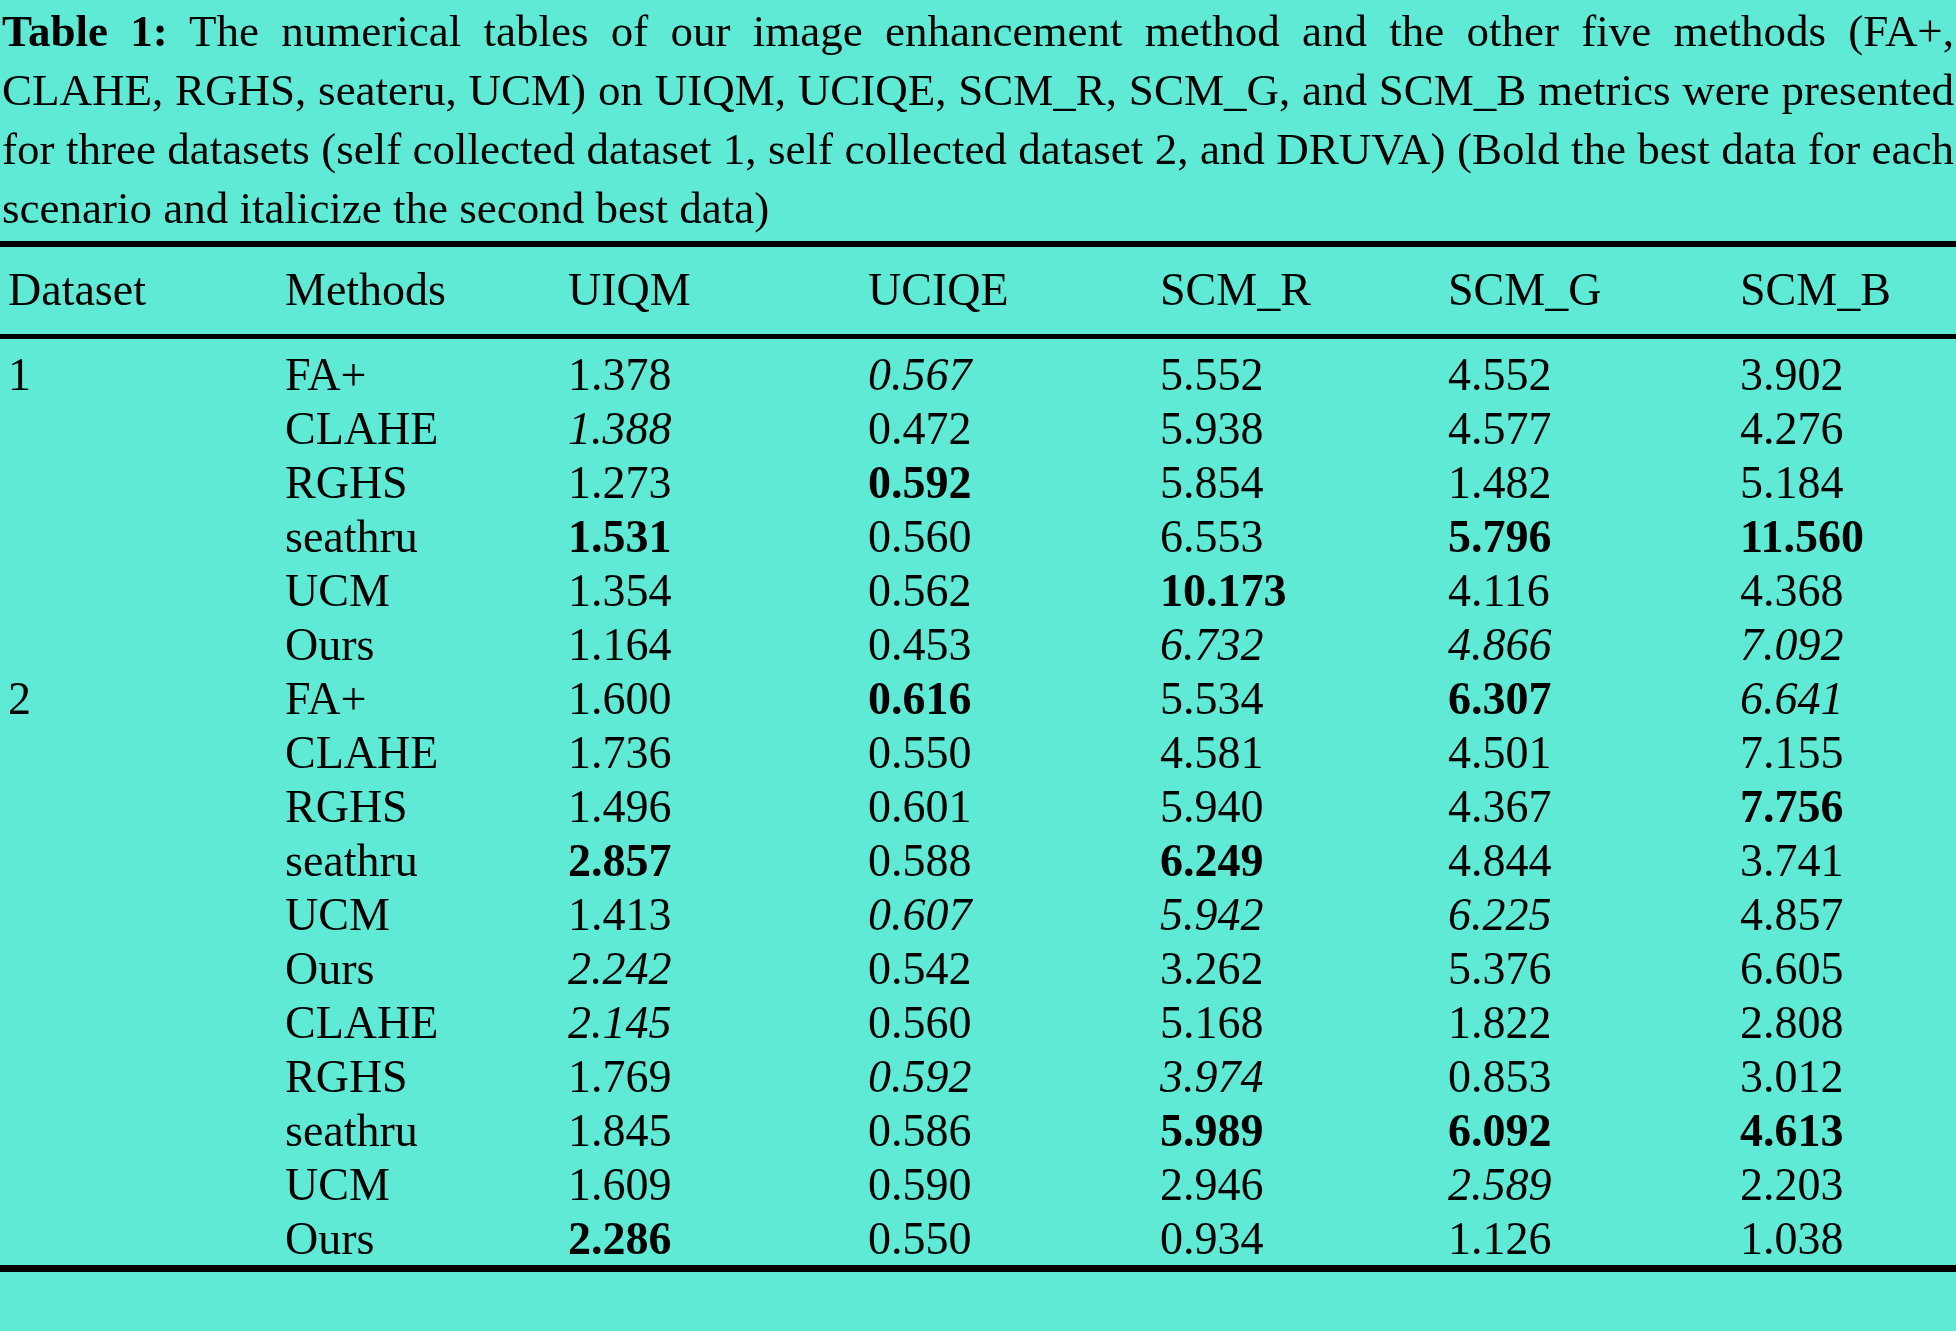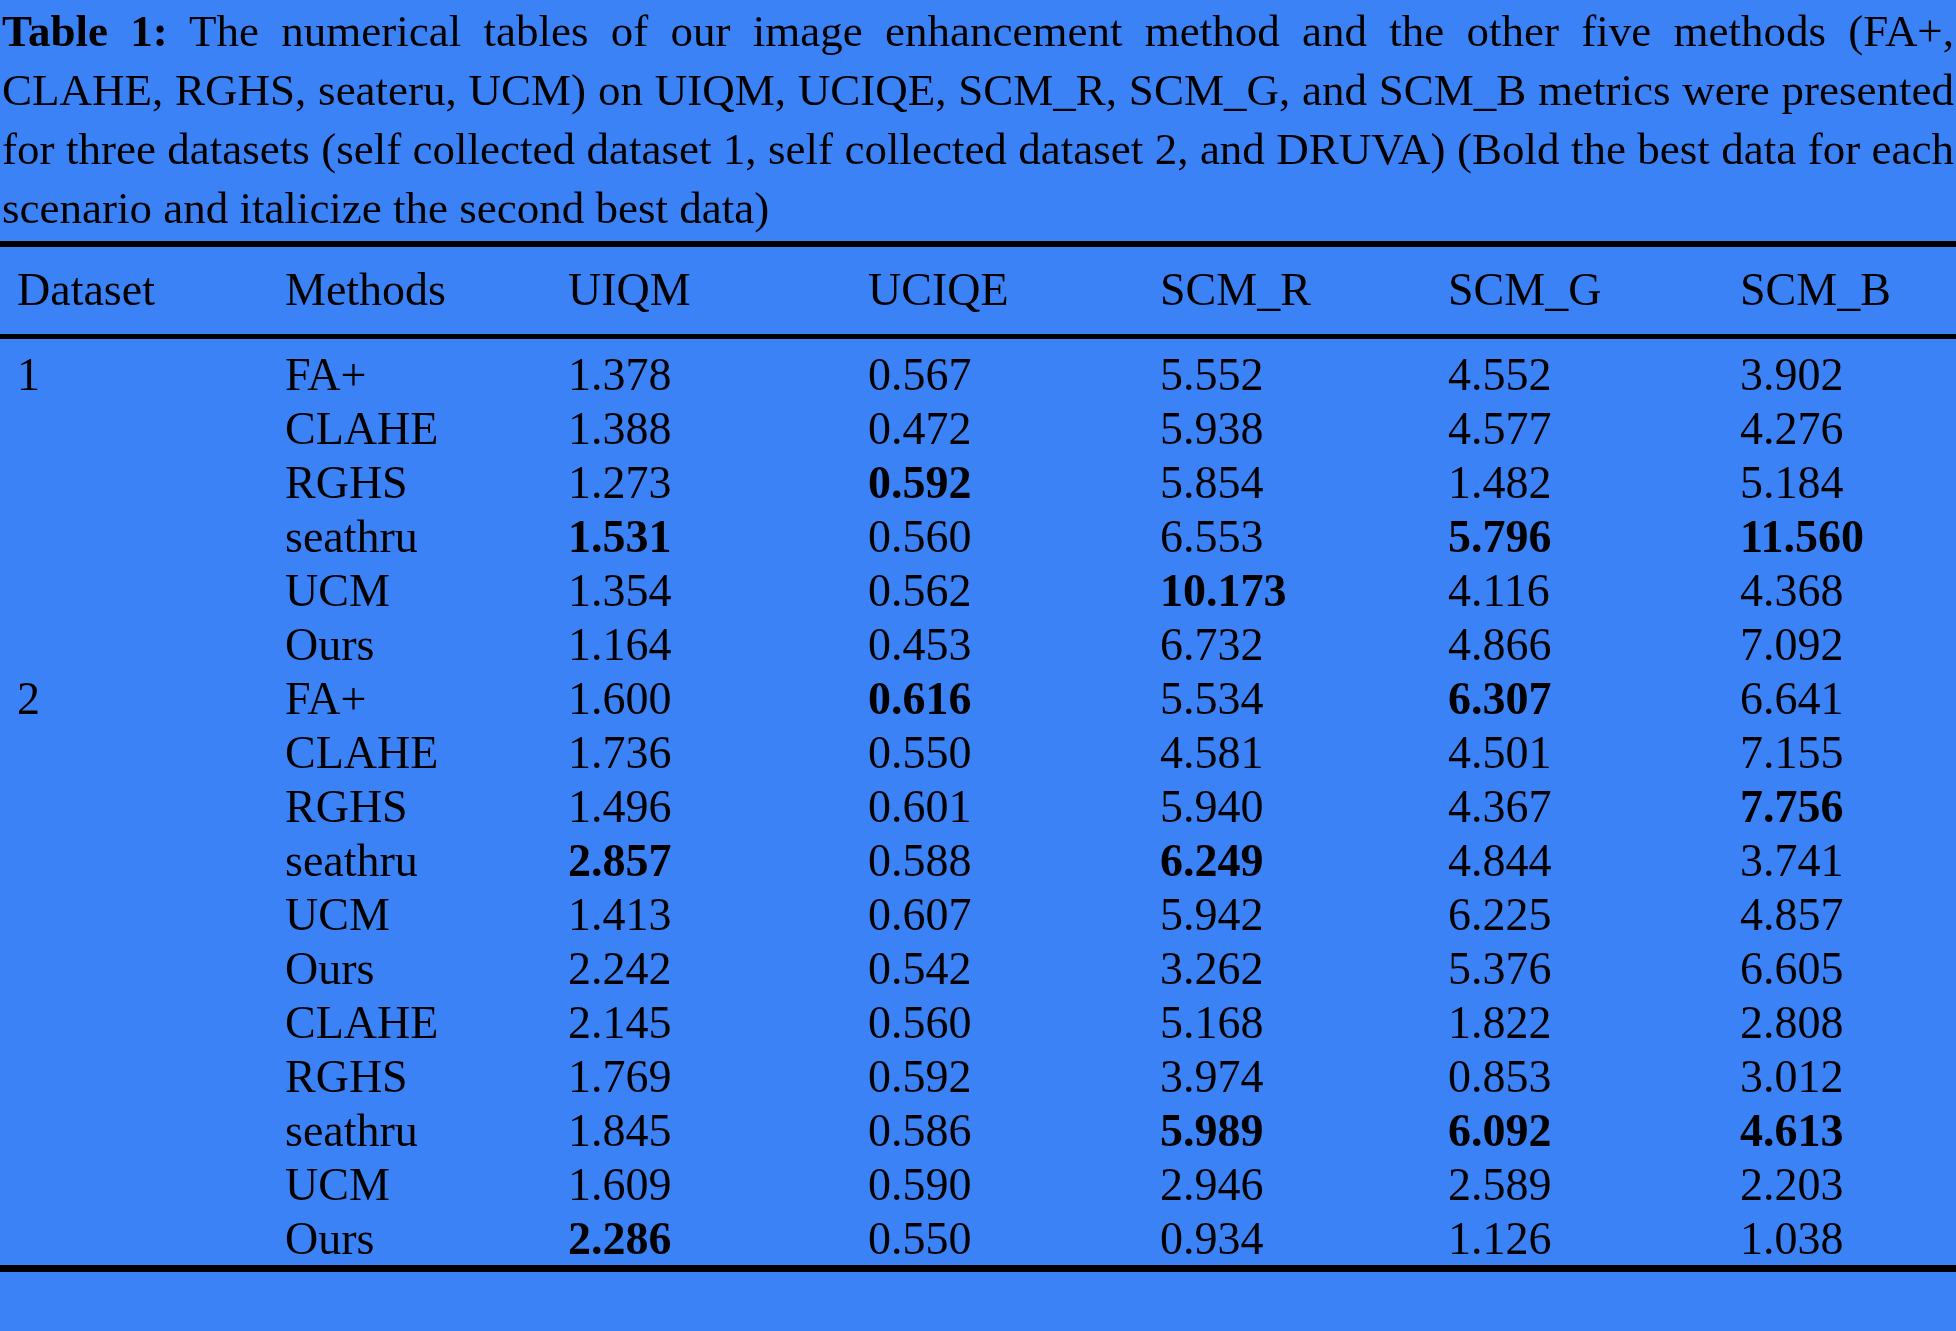--- a/index.html
+++ b/index.html
@@ -5,21 +5,21 @@
   html, body {
     margin: 0;
     padding: 0;
     background: #ffffff;
     color: #000000;
     font-family: "Liberation Serif", "DejaVu Serif", serif;
   }
   .page {
     width: 1956px;
     height: 1331px;
-    background: #3b82f6;
+    background: #5eead4;
     overflow: hidden;
     box-sizing: border-box;
   }
   .caption {
     font-size: 45px;
     line-height: 59px;
     text-align: justify;
     margin: 2px 2px 0 2px;
     letter-spacing: 0px;
   }
@@ -46,27 +46,27 @@
   table.results td {
     font-size: 46px;
     height: 54px;
     padding: 0;
     vertical-align: middle;
     overflow: hidden;
     white-space: nowrap;
   }
   table.results th:first-child,
   table.results td:first-child {
-    padding-left: 17px;
+    padding-left: 8px;
   }
   tbody tr:first-child td {
     padding-top: 8px;
   }
   td.b { font-weight: bold; }
-  td.i { }
+  td.i { font-style: italic; }
 </style>
 </head>
 <body>
 
 <div class="page">
 
   <p class="caption"><span class="cap-label">Table 1:</span><span> The numerical tables of our image enhancement method and the other five methods (FA+, CLAHE, RGHS, seateru, UCM) on UIQM, UCIQE, SCM_R, SCM_G, and SCM_B metrics were presented for three datasets (self collected dataset 1, self collected dataset 2, and DRUVA) (Bold the best data for each scenario and italicize the second best data)</span></p>
 
   <table class="results">
     <colgroup>

